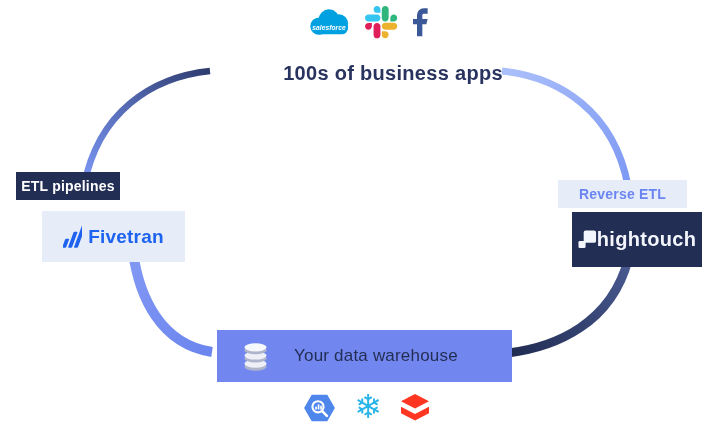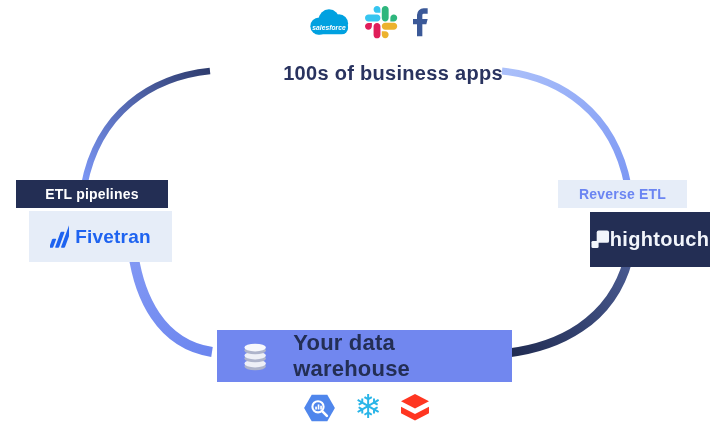--- a/index.html
+++ b/index.html
@@ -15,34 +15,34 @@
   .title{
     left:246px;top:61px;width:276px;height:24px;
     font-size:20px;line-height:24px;font-weight:700;letter-spacing:.3px;
     color:#29335f;text-align:center;
   }
 
   .tag{
     height:28px;display:flex;align-items:center;justify-content:center;
     font-size:14px;font-weight:700;letter-spacing:.2px;
   }
-  .etl-tag{left:7px;top:180px;width:152px;background:#232e54;color:#ffffff;}
+  .etl-tag{left:7px;top:172px;width:104px;background:#232e54;color:#ffffff;}
   .reverse-tag{left:549px;top:180px;width:129px;background:#e6edf8;color:#6b85f2;justify-content:center;}
 
   .card{display:flex;align-items:center;justify-content:center;}
-  .fivetran-card{left:20px;top:211px;width:143px;height:51px;background:#e6edf8;gap:6px;}
+  .fivetran-card{left:33px;top:211px;width:143px;height:51px;background:#e6edf8;gap:6px;}
   .fivetran-text{font-size:19px;font-weight:700;color:#1e63f0;letter-spacing:.2px;}
-  .hightouch-card{left:581px;top:212px;width:120px;height:55px;background:#232e54;gap:0;}
+  .hightouch-card{left:563px;top:212px;width:130px;height:55px;background:#232e54;gap:0;}
   .hightouch-text{font-size:20px;font-weight:600;color:#f2f5fb;letter-spacing:.3px;}
 
   .warehouse{
     left:208px;top:330px;width:295px;height:52px;background:#7187ef;
     display:flex;align-items:center;padding-left:25px;gap:25px;box-sizing:border-box;
   }
-  .warehouse-text{font-size:22px;font-weight:700;color:#232e54;letter-spacing:.2px;}
+  .warehouse-text{font-size:17px;font-weight:400;color:#232e54;letter-spacing:.2px;}
 
   .snowflake-glyph{
     left:340px;top:388px;width:38px;height:38px;display:flex;align-items:center;justify-content:center;
     font-size:33px;line-height:38px;color:#29b5e8;
     font-family:"DejaVu Sans",sans-serif;
   }
   .icon-box{display:block;}
 </style>
 </head>
 <body>

